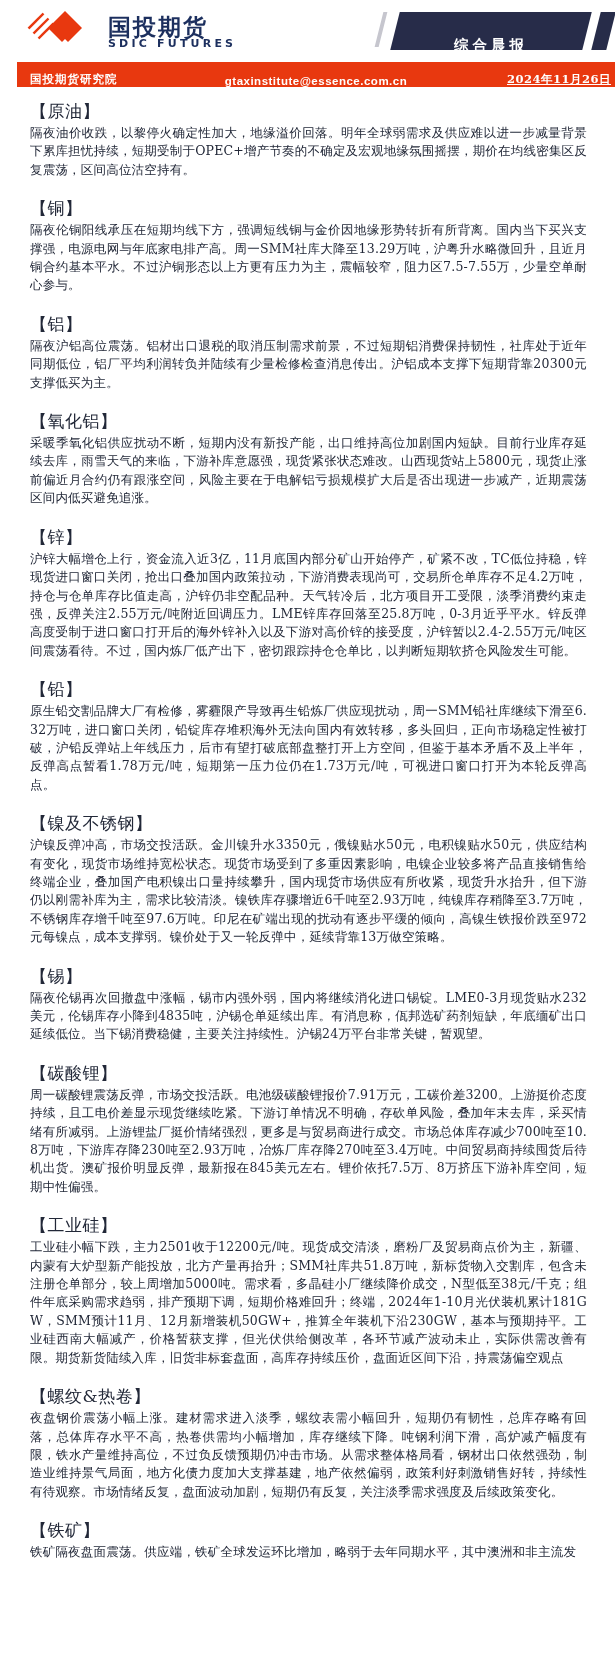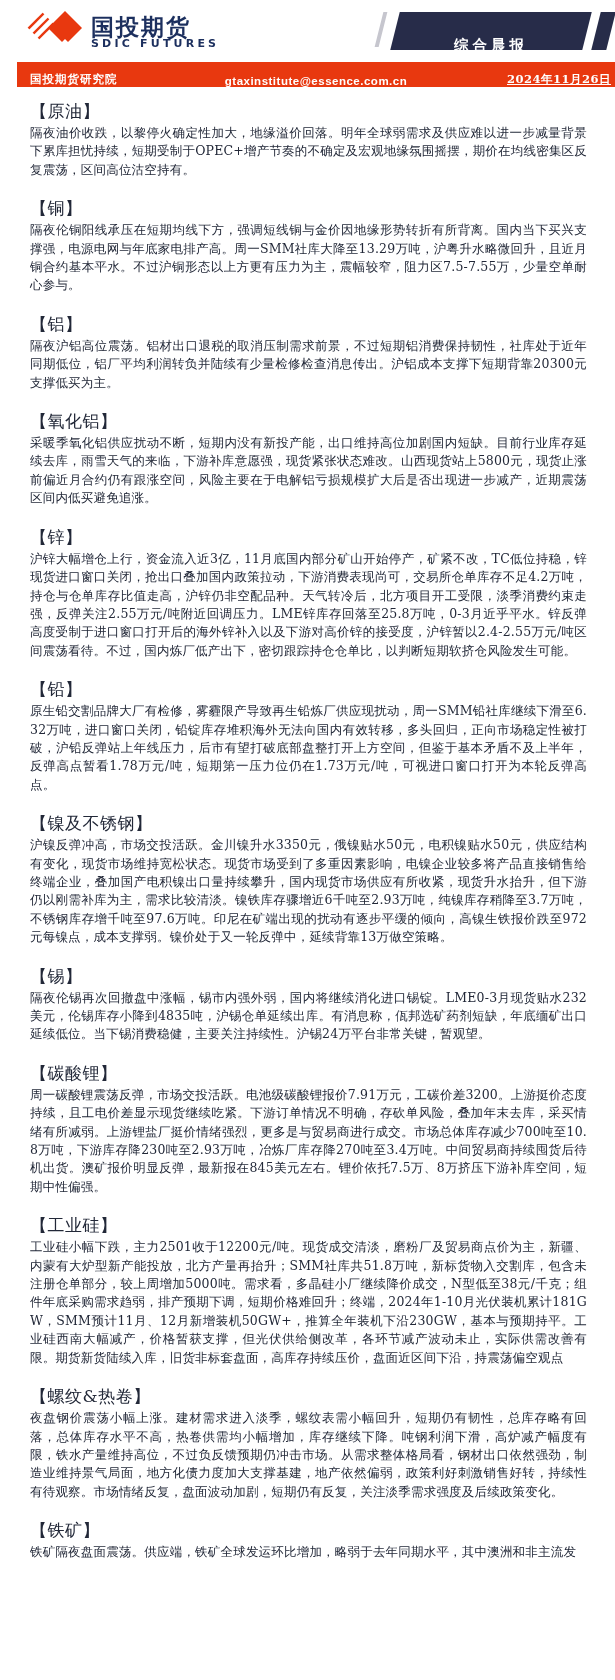--- a/index.html
+++ b/index.html
@@ -5,21 +5,21 @@
   html,body{margin:0;padding:0;}
   body{
     width:615px;height:1680px;overflow:hidden;background:#ffffff;
     font-family:"DejaVu Serif", serif;
     -webkit-font-smoothing:antialiased;
   }
   
   .header{position:relative;height:62px;background:#ffffff;}
   .logo{position:absolute;left:26px;top:9px;display:flex;align-items:center;}
   .logo svg{display:block;}
-  .logo-text{margin-left:7px;color:#1c2f5e;}
+  .logo-text{margin-left:24px;color:#1c2f5e;}
   .logo-cn{font-size:23px;font-weight:bold;letter-spacing:2px;line-height:24px;font-family:"DejaVu Sans", sans-serif;}
   .logo-en{font-size:11px;font-weight:bold;letter-spacing:3.2px;line-height:9px;font-family:"DejaVu Sans", sans-serif;}
   .banner{position:absolute;right:0;top:12px;width:240px;height:38px;}
   .banner-gray{position:absolute;left:4px;top:0;bottom:3px;width:4px;background:#c6c6ce;transform:skewX(-14deg);}
   .banner-main{position:absolute;left:20px;right:28px;top:0;bottom:0;background:#272c49;transform:skewX(-14deg);}
   .banner-tail{position:absolute;right:4px;top:0;bottom:0;width:15px;background:#272c49;transform:skewX(-14deg);}
   .banner-label{position:absolute;left:20px;right:28px;top:0;bottom:0;display:flex;align-items:center;justify-content:center;
     color:#ffffff;font-size:14.5px;font-weight:bold;letter-spacing:4px;font-family:"DejaVu Sans", sans-serif;margin-top:28px;}
   
   .infobar{position:relative;margin-left:17px;height:25px;background:#e8380f;

